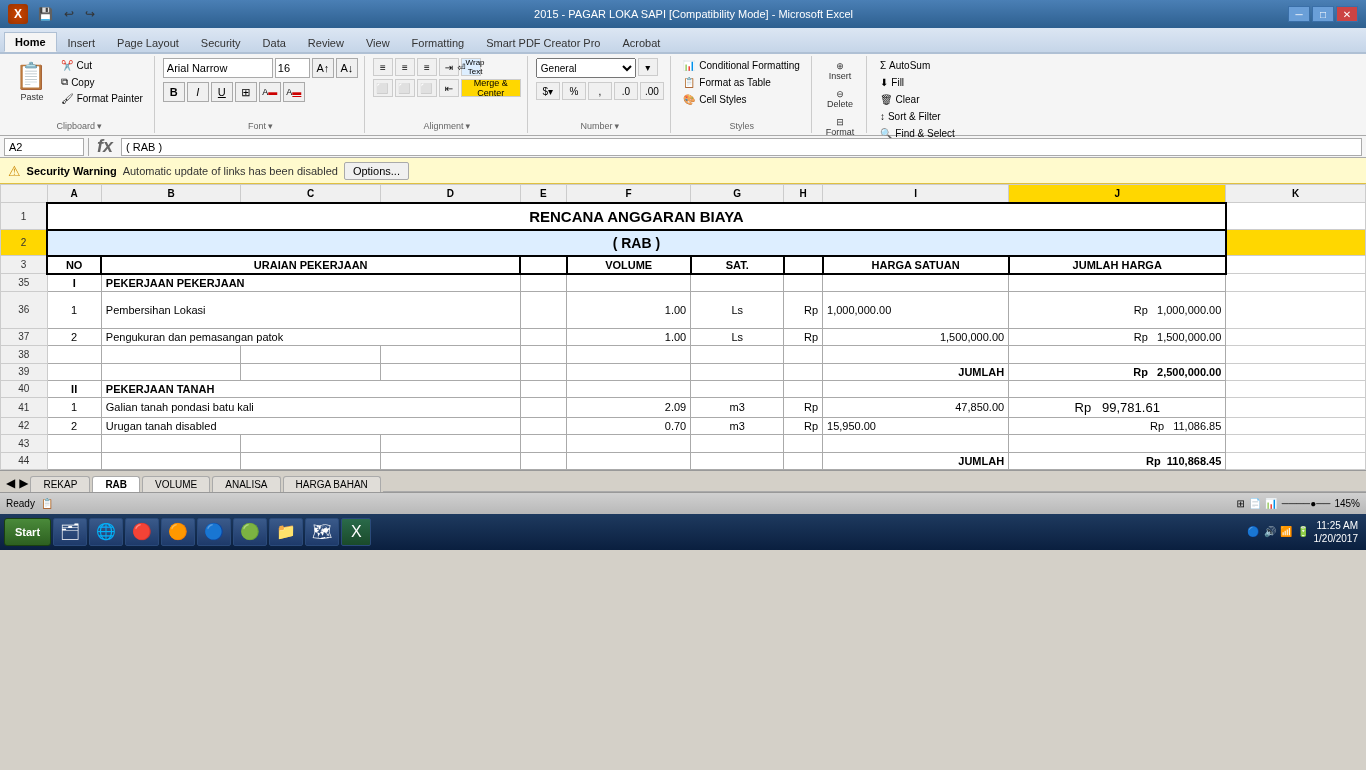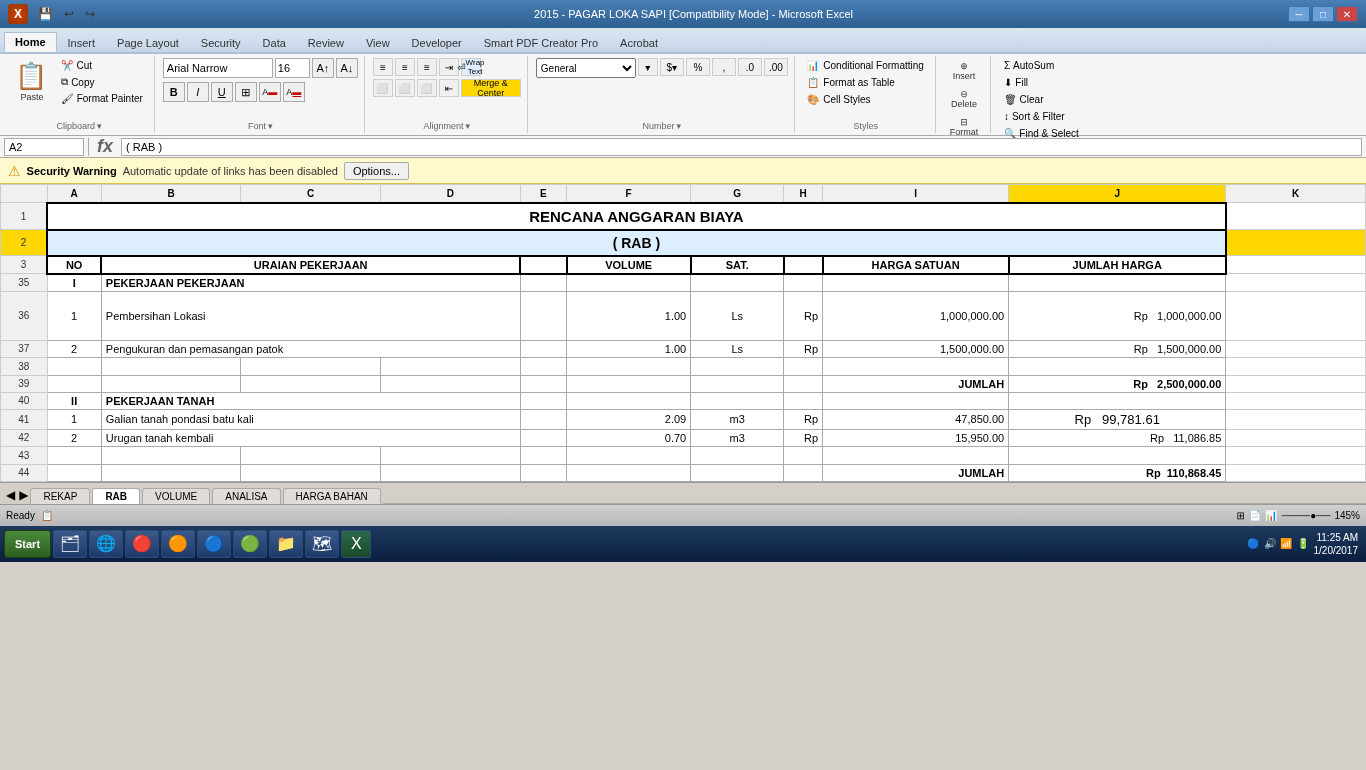--- a/index.html
+++ b/index.html
@@ -314,21 +314,21 @@
 </div>
 
 <div class="ribbon-tabs">
   <div class="ribbon-tab active">Home</div>
   <div class="ribbon-tab">Insert</div>
   <div class="ribbon-tab">Page Layout</div>
   <div class="ribbon-tab">Security</div>
   <div class="ribbon-tab">Data</div>
   <div class="ribbon-tab">Review</div>
   <div class="ribbon-tab">View</div>
-  <div class="ribbon-tab">Developer</div>
+  <div class="ribbon-tab">Formatting</div>
   <div class="ribbon-tab">Smart PDF Creator Pro</div>
   <div class="ribbon-tab">Acrobat</div>
 </div>
 
 <div class="ribbon">
 
   <div class="ribbon-group">
     <div class="ribbon-group-content">
       <button class="ribbon-btn" style="min-width:44px;">
         <span style="font-size:26px;">📋</span>
@@ -397,21 +397,21 @@
         </button>
       </div>
     </div>
     <div class="ribbon-group-label">
       <span>Alignment</span>
       <span style="cursor:pointer;">▾</span>
     </div>
   </div>
 
   <div class="ribbon-group">
-    <div class="ribbon-group-content" style="">
+    <div class="ribbon-group-content" style="flex-direction:column;">
       <div style="display:flex;gap:2px;margin-bottom:2px;">
         <select style="width:100px;height:20px;font-size:10px;">
           <option>General</option>
           <option>Number</option>
           <option>Currency</option>
         </select>
         <button class="align-btn">▾</button>
       </div>
       <div style="display:flex;gap:2px;">
         <button class="align-btn" style="min-width:24px;">$▾</button>
@@ -587,21 +587,21 @@
         </tr>
 
         <tr>
           <td class="row-num">36</td>
           <td style="text-align:center;border:1px solid #aaa;font-size:11px;">1</td>
           <td colspan="3" style="border:1px solid #aaa;font-size:11px;padding:2px 4px;">Pembersihan Lokasi</td>
           <td style="border:1px solid #aaa;"></td>
           <td style="text-align:right;border:1px solid #aaa;font-size:11px;padding:2px 4px;">1.00</td>
           <td style="text-align:center;border:1px solid #aaa;font-size:11px;">Ls</td>
           <td style="text-align:right;border:1px solid #aaa;font-size:11px;">Rp</td>
-          <td style="text-align:right;border:1px solid #aaa;font-size:11px;padding:18px 4px;">1,000,000.00</td>
+          <td style="text-align:left;border:1px solid #aaa;font-size:11px;padding:12px 4px;">1,000,000.00</td>
           <td style="text-align:right;border:1px solid #aaa;font-size:11px;padding:2px 4px;">Rp &nbsp;&nbsp;1,000,000.00</td>
           <td style="border:1px solid #ccc;"></td>
         </tr>
 
         <tr>
           <td class="row-num">37</td>
           <td style="text-align:center;border:1px solid #aaa;font-size:11px;">2</td>
           <td colspan="3" style="border:1px solid #aaa;font-size:11px;padding:2px 4px;">Pengukuran dan pemasangan patok</td>
           <td style="border:1px solid #aaa;"></td>
           <td style="text-align:right;border:1px solid #aaa;font-size:11px;padding:2px 4px;">1.00</td>
@@ -664,26 +664,26 @@
           <td style="text-align:center;border:1px solid #aaa;font-size:11px;">m3</td>
           <td style="text-align:right;border:1px solid #aaa;font-size:11px;">Rp</td>
           <td style="text-align:right;border:1px solid #aaa;font-size:11px;padding:2px 4px;">47,850.00</td>
           <td style="text-align:center;border:1px solid #aaa;font-size:13px;padding:2px 4px;">Rp &nbsp;&nbsp;99,781.61</td>
           <td style="border:1px solid #ccc;"></td>
         </tr>
 
         <tr>
           <td class="row-num">42</td>
           <td style="text-align:center;border:1px solid #aaa;font-size:11px;">2</td>
-          <td colspan="3" style="border:1px solid #aaa;font-size:11px;padding:2px 4px;">Urugan tanah kembali</td>
+          <td colspan="3" style="border:1px solid #aaa;font-size:11px;padding:2px 4px;">Urugan tanah disabled</td>
           <td style="border:1px solid #aaa;"></td>
           <td style="text-align:right;border:1px solid #aaa;font-size:11px;padding:2px 4px;">0.70</td>
           <td style="text-align:center;border:1px solid #aaa;font-size:11px;">m3</td>
           <td style="text-align:right;border:1px solid #aaa;font-size:11px;">Rp</td>
-          <td style="text-align:right;border:1px solid #aaa;font-size:11px;padding:2px 4px;">15,950.00</td>
+          <td style="border:1px solid #aaa;font-size:11px;padding:2px 4px;">15,950.00</td>
           <td style="text-align:right;border:1px solid #aaa;font-size:11px;padding:2px 4px;">Rp &nbsp;&nbsp;11,086.85</td>
           <td style="border:1px solid #ccc;"></td>
         </tr>
 
         <tr style="height:18px;">
           <td class="row-num">43</td>
           <td style="border:1px solid #aaa;"></td>
           <td style="border:1px solid #aaa;"></td>
           <td style="border:1px solid #aaa;"></td>
           <td style="border:1px solid #aaa;"></td>

